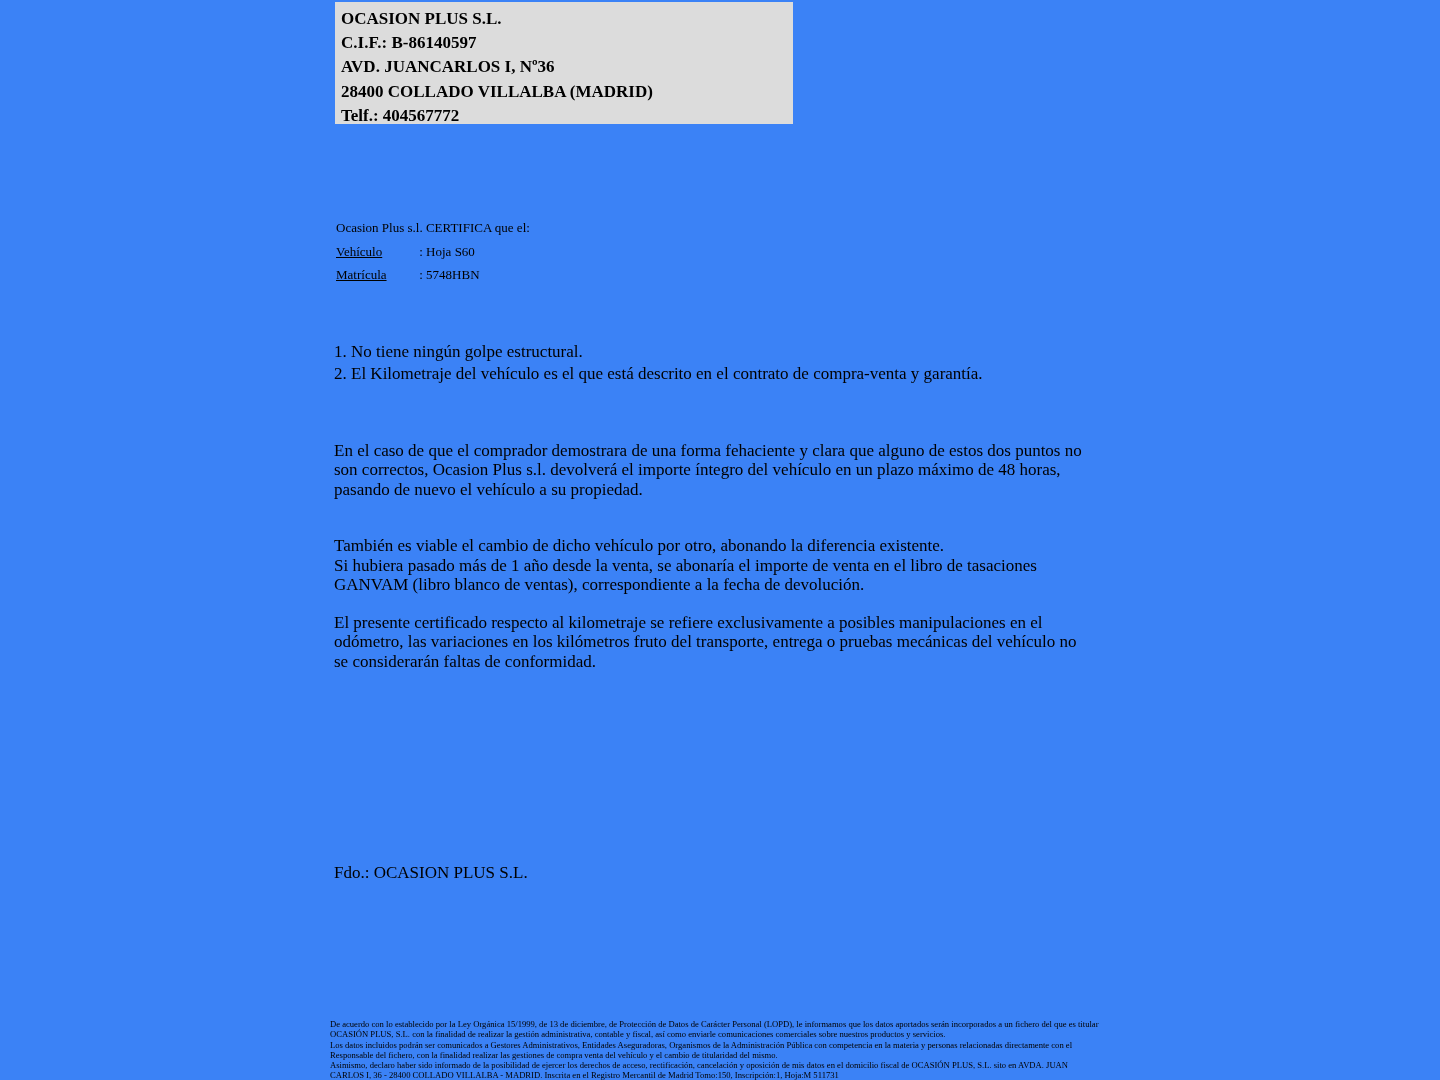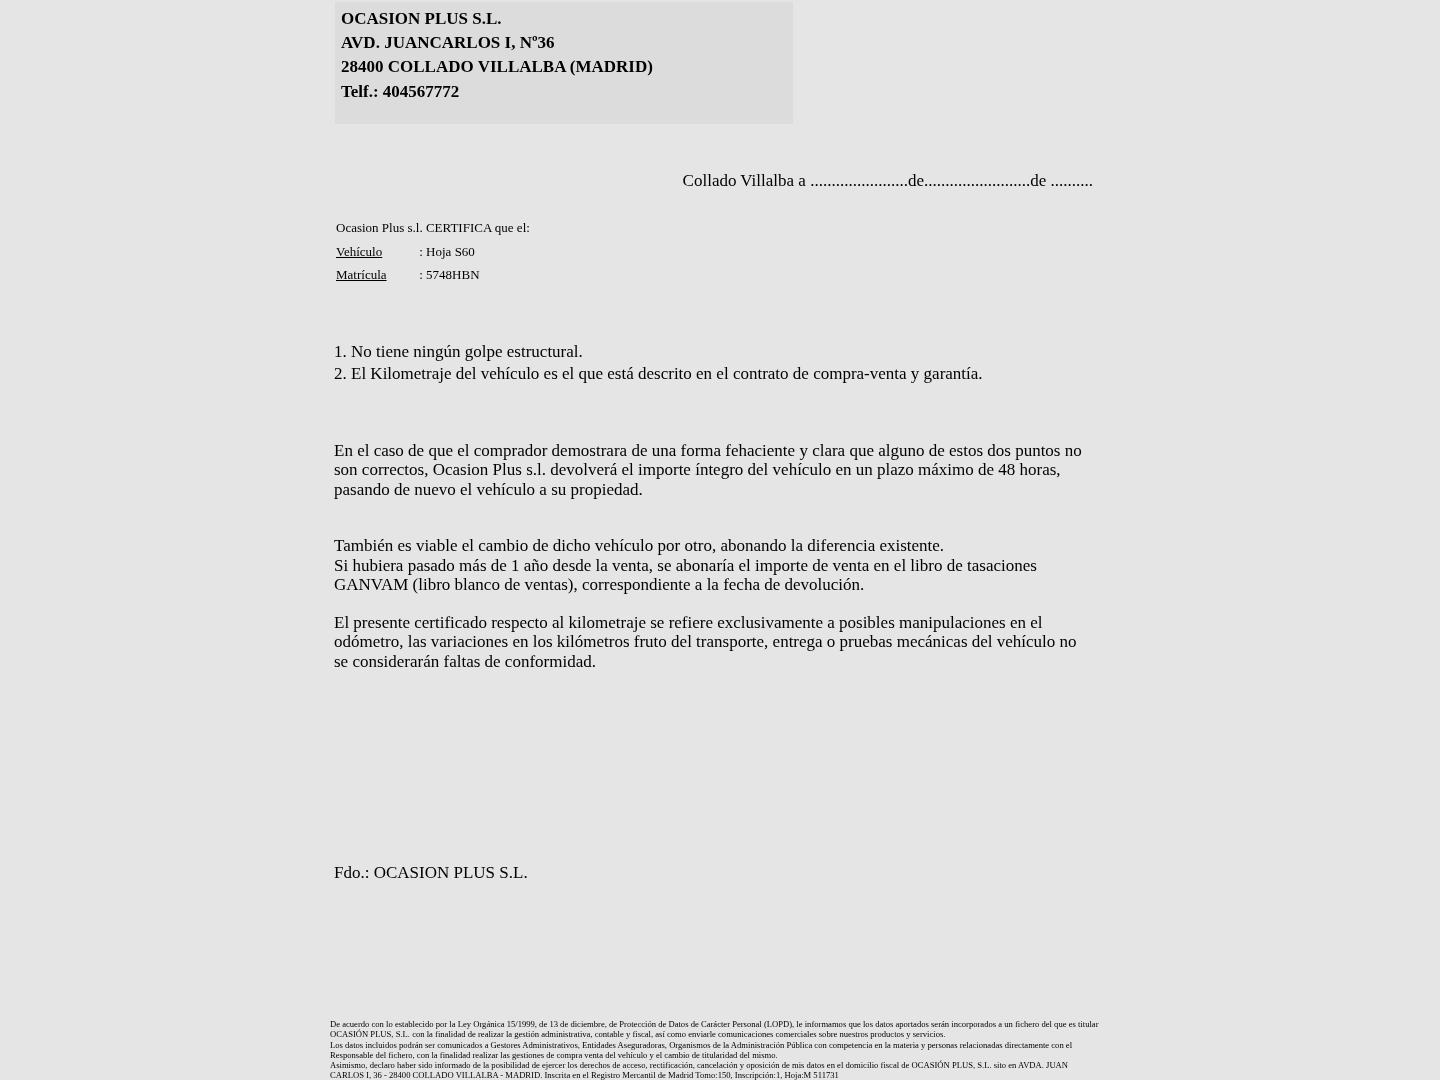--- a/index.html
+++ b/index.html
@@ -104,30 +104,30 @@
     line-height: 10.3px;
   }
   .legal p {
     margin: 0;
     padding: 0;
   }
 </style>
 </head>
 <body>
 
-<div class="page" style="background: #e5e5e5; color: rgb(0, 0, 0);">
+<div class="page" style="background: #3b82f6; color: rgb(0, 0, 0);">
 
   <div class="company-block" style="background: rgb(220, 220, 220);">
     <div class="line">OCASION PLUS S.L.</div>
+    <div class="line">C.I.F.: B-86140597</div>
     <div class="line">AVD. JUANCARLOS I, Nº36</div>
     <div class="line">28400 COLLADO VILLALBA (MADRID)</div>
     <div class="line">Telf.: 404567772</div>
   </div>
 
-  <div class="date-line">Collado Villalba a .......................de.........................de ..........</div>
 
   <div class="certify-block">
     <div>Ocasion Plus s.l. CERTIFICA que el:</div>
     <div class="certify-row">
       <span class="label">Vehículo</span>
       <span>: Hoja S60</span>
     </div>
     <div class="certify-row">
       <span class="label">Matrícula</span>
       <span>: 5748HBN</span>

